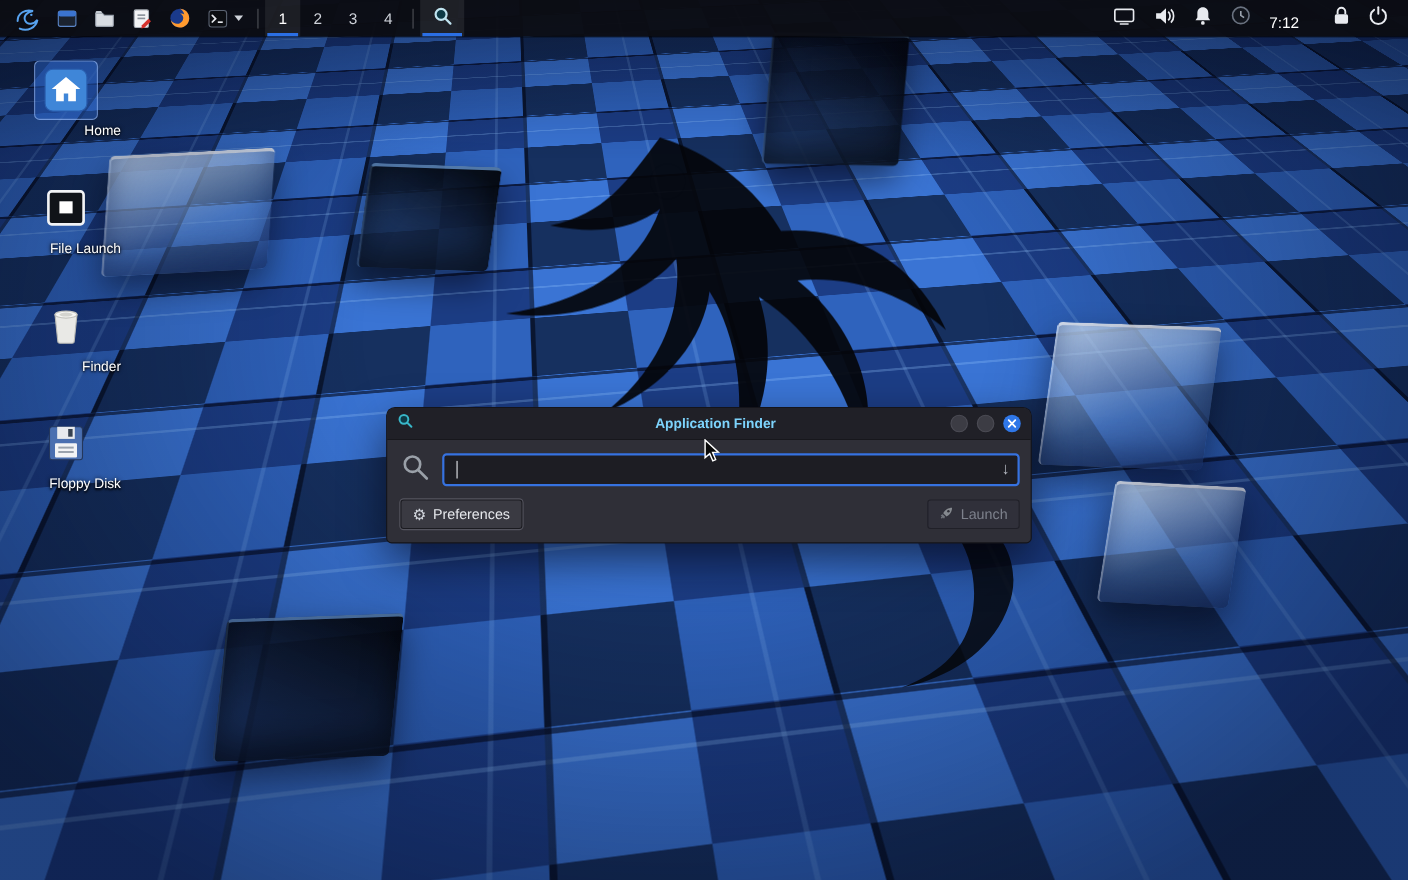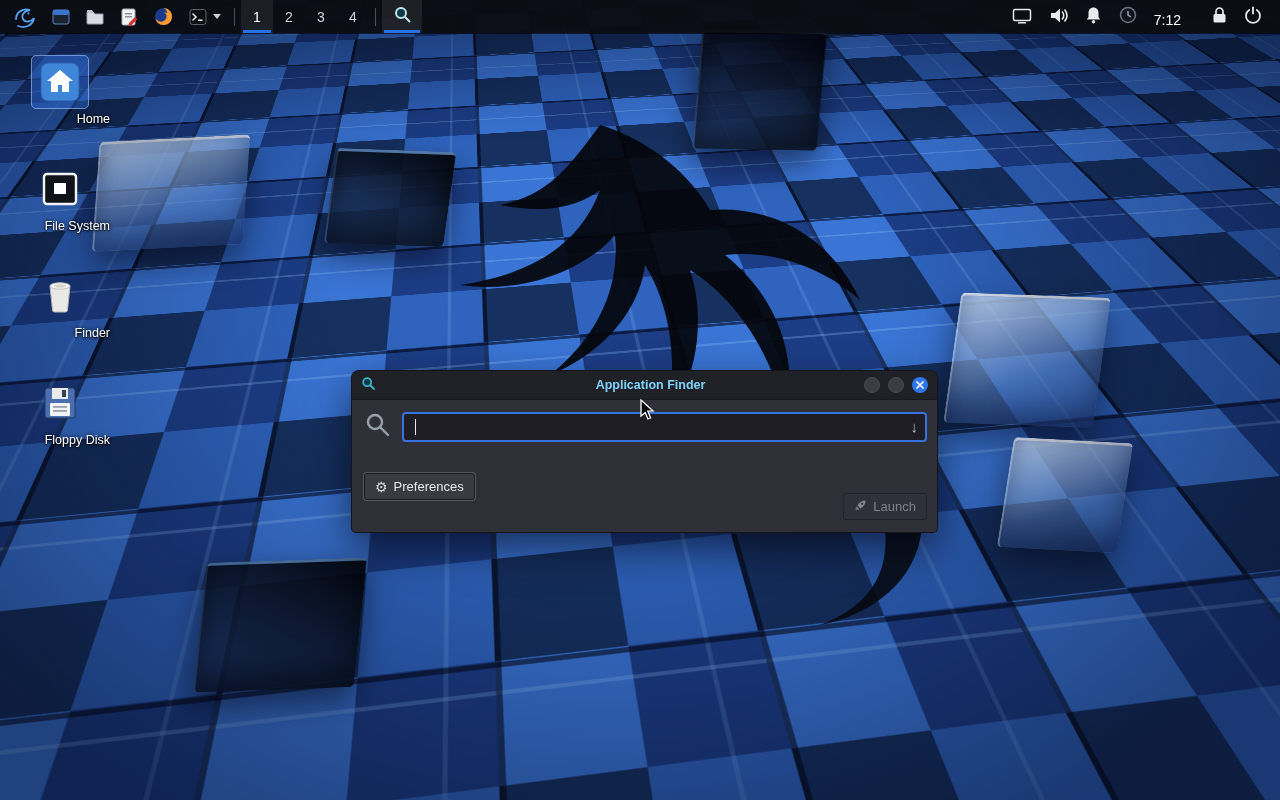--- a/index.html
+++ b/index.html
@@ -79,21 +79,21 @@
     border-radius:4px;color:#fff;font-size:13px;padding:0 26px 0 10px;outline:none;
     font-family:"Liberation Sans","DejaVu Sans",sans-serif;}
   .caret{position:absolute;left:13px;top:7px;width:1px;height:16px;background:#e8eaee;}
   .dd-arrow{position:absolute;right:9px;top:50%;transform:translateY(-52%);
     color:#b9bdc6;font-size:15px;line-height:1;}
   .btn-row{margin-top:11px;display:flex;justify-content:space-between;align-items:center;}
   .btn{height:27px;display:inline-flex;align-items:center;gap:6px;padding:0 10px;
     background:#3a3a42;border:1px solid #1b1b20;border-radius:3px;color:#e6e8ec;font-size:13px;
     box-shadow:0 0 0 1px #55555f;}
   .btn .glyph{font-size:14px;color:#d4d8df;line-height:1;}
-  .btn.launch{background:#30303a;color:#7d818c;border-color:#202028;box-shadow:none;margin-top:40px;}
+  .btn.launch{background:#30303a;color:#7d818c;border-color:#202028;box-shadow:none;}
 
   .cursor{position:absolute;left:638px;top:399px;z-index:60;}
 </style>
 </head>
 <body>
 
 <div class="wallpaper">
   <div class="cube-floor"></div>
   <div class="cube glass" style="left:96px;top:138px;width:150px;height:110px;transform:skewX(-7deg) rotate(-3deg);"></div>
   <div class="cube dark" style="left:330px;top:150px;width:120px;height:95px;transform:skewX(-6deg) rotate(2deg);"></div>
@@ -252,21 +252,21 @@
   <div class="lbl">Home</div>
 </div>
 
 <div class="desk-icon" style="left:10px;top:163px;">
   <div class="ibox">
     <svg width="44" height="44" viewBox="0 0 44 44">
       <rect x="6" y="7" width="32" height="30" rx="3" fill="#101318" stroke="#f2f3f5" stroke-width="2.4"></rect>
       <rect x="16" y="16" width="12" height="11" fill="#ffffff"></rect>
     </svg>
   </div>
-  <div class="lbl">File System</div>
+  <div class="lbl">File Launch</div>
 </div>
 
 <div class="desk-icon" style="left:10px;top:270px;">
   <div class="ibox">
     <svg width="44" height="44" viewBox="0 0 44 44">
       <path d="M12,12 h20 l-2.5,24 a2,2 0 0 1 -2,2 h-11 a2,2 0 0 1 -2,-2 Z" fill="#e9e9e6" stroke="#b9b9b4"></path>
       <ellipse cx="22" cy="12" rx="10" ry="3.2" fill="#f6f6f3" stroke="#c4c4bf"></ellipse>
       <ellipse cx="22" cy="12" rx="6" ry="1.8" fill="#d4d4cf"></ellipse>
     </svg>
   </div>

